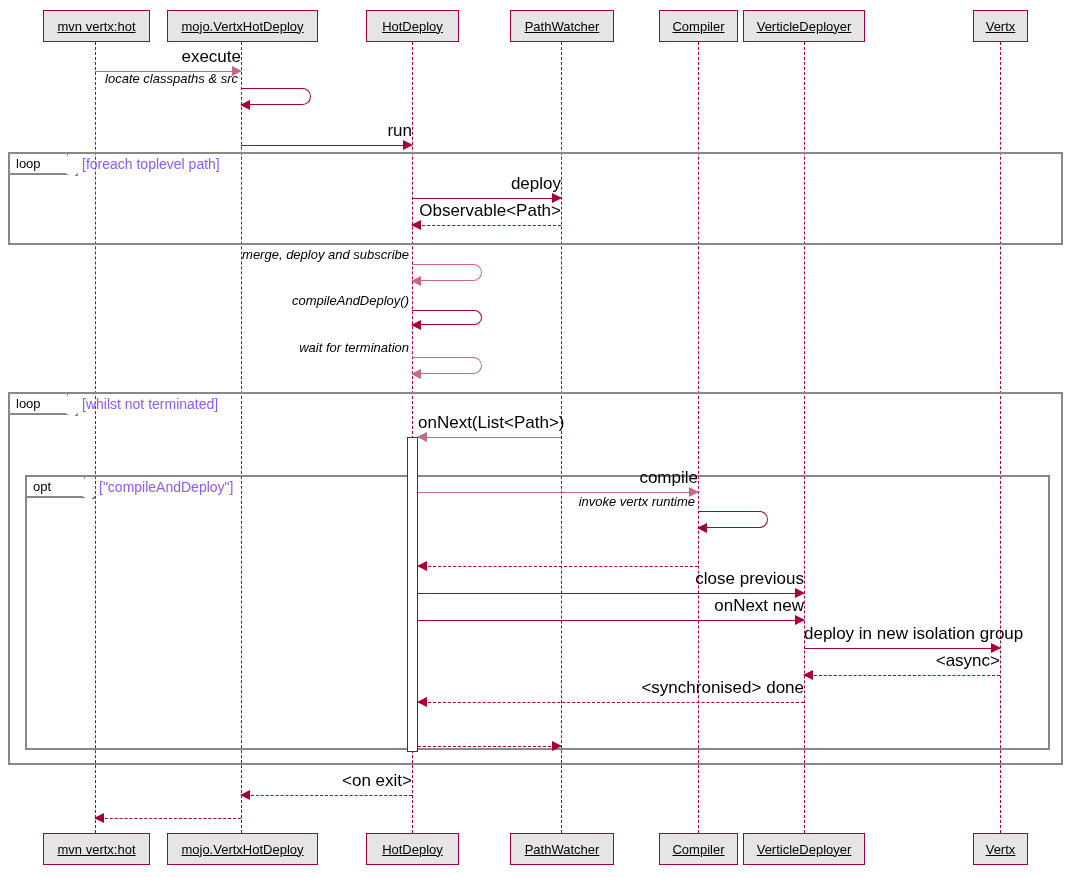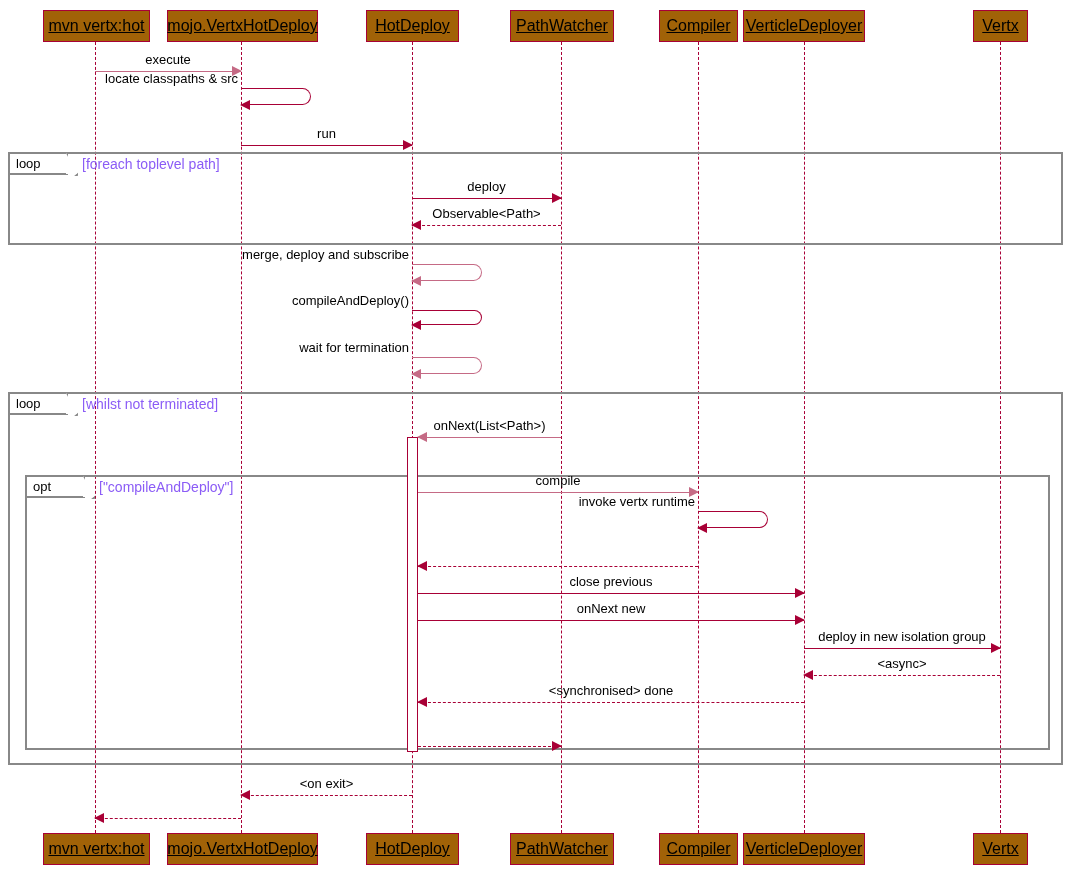--- a/index.html
+++ b/index.html
@@ -15,27 +15,27 @@
     position: relative;
     width: 1072px;
     height: 877px;
     background: #ffffff;
     overflow: hidden;
   }
   
   .participant {
     position: absolute;
     box-sizing: border-box;
-    background: #a16207;
+    background: #e5e5e5;
     border: 1.5px solid #A80036;
     display: flex;
     align-items: center;
     justify-content: center;
     height: 32px;
-    font-size: 16px;
+    font-size: 13px;
     color: #000000;
     white-space: nowrap;
   }
   .participant .plabel {
     text-decoration: underline;
     line-height: 1;
   }
   
   .lifeline {
     position: absolute;
@@ -81,22 +81,22 @@
     left: -1px;
     border-right: 10px solid #A80036;
   }
   .msg.light .head.right { border-left-color: #C56A85; }
   .msg.light .head.left  { border-right-color: #C56A85; }
 
   .msg .mlabel {
     position: absolute;
     bottom: 4px;
     width: 100%;
-    text-align: center;
-    font-size: 13px;
+    text-align: right;
+    font-size: 17px;
     color: #000000;
     white-space: nowrap;
   }
 
   
   .selfmsg {
     position: absolute;
     box-sizing: border-box;
   }
   .selfmsg .sbox {
@@ -121,20 +121,21 @@
   .selfmsg.light .head { border-right-color: #C56A85; }
   .selfmsg .slabel {
     position: absolute;
     right: 100%;
     top: -17px;
     padding-right: 3px;
     font-size: 13px;
     color: #000;
     white-space: nowrap;
     text-align: right;
+    font-style: italic;
   }
 
   
   .fragment {
     position: absolute;
     box-sizing: border-box;
     border: 2px solid #888888;
     background: transparent;
   }
   .frag-tab {

